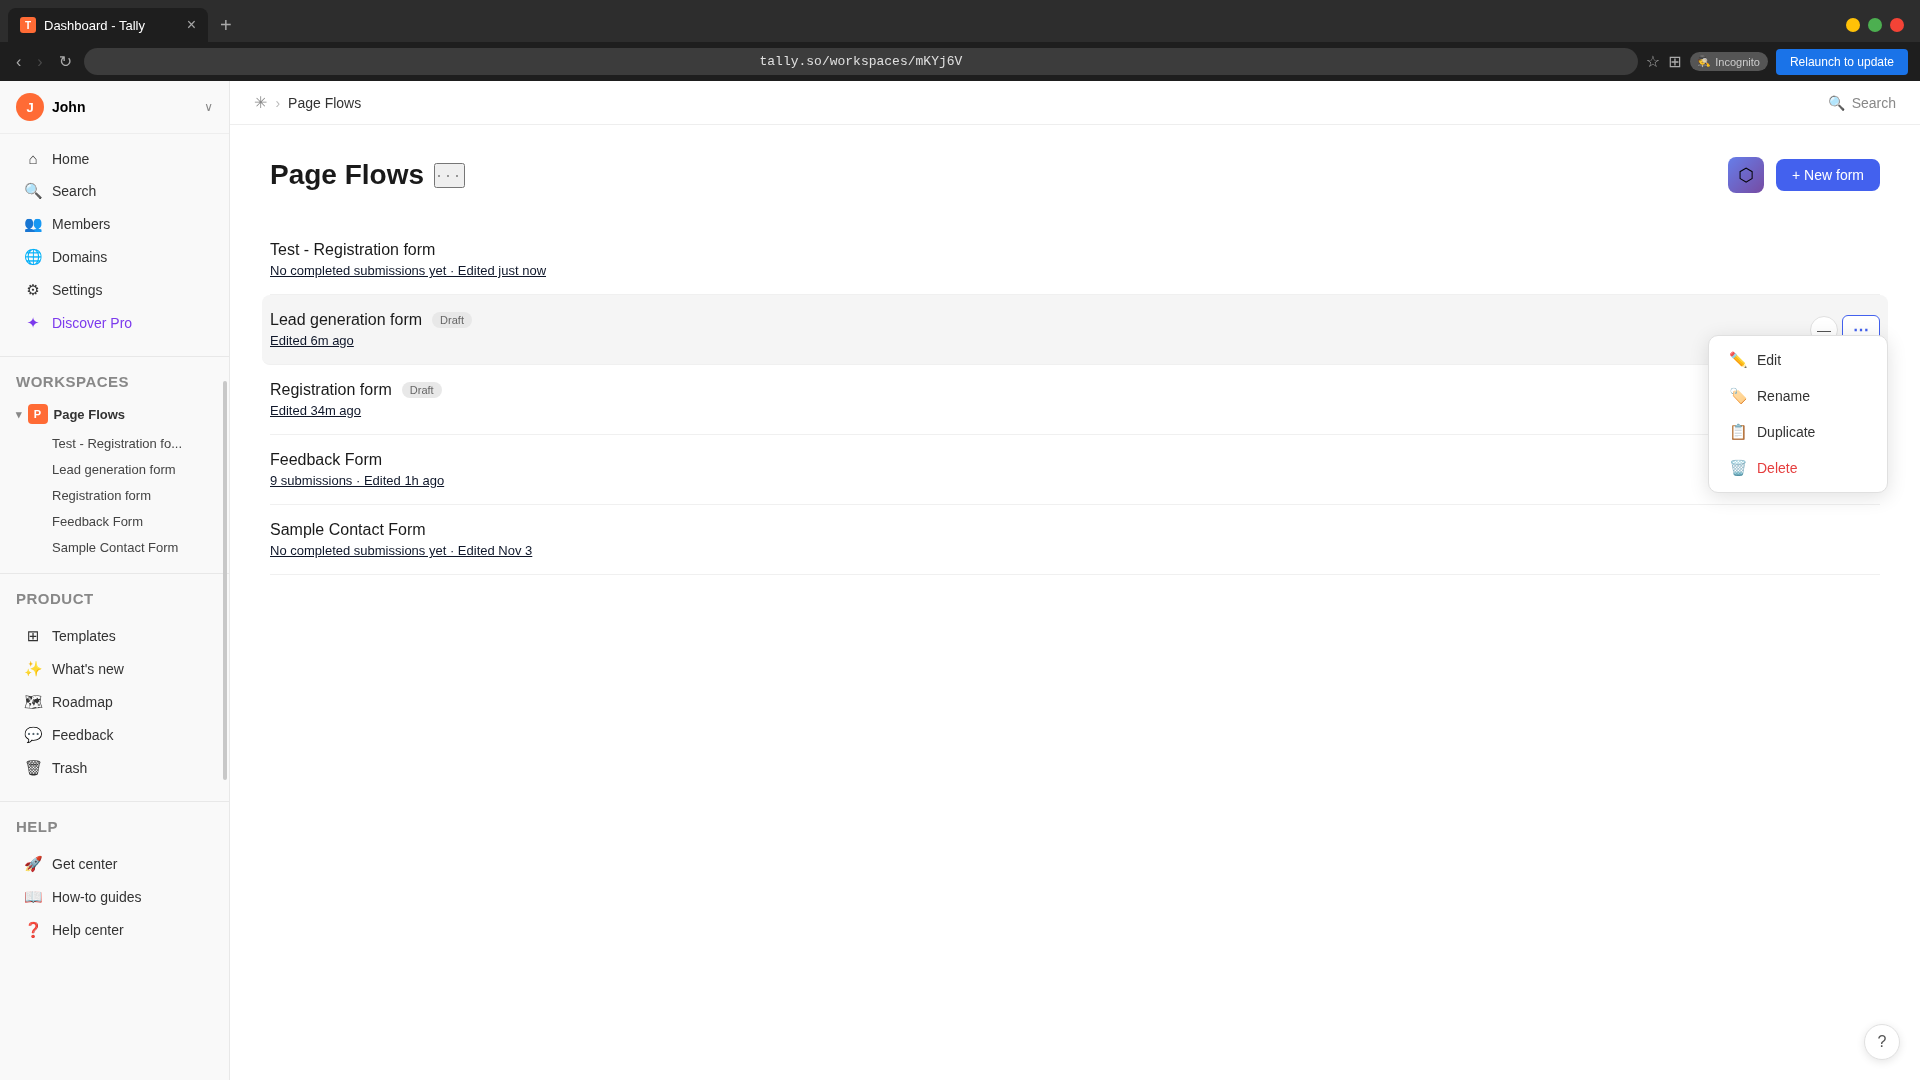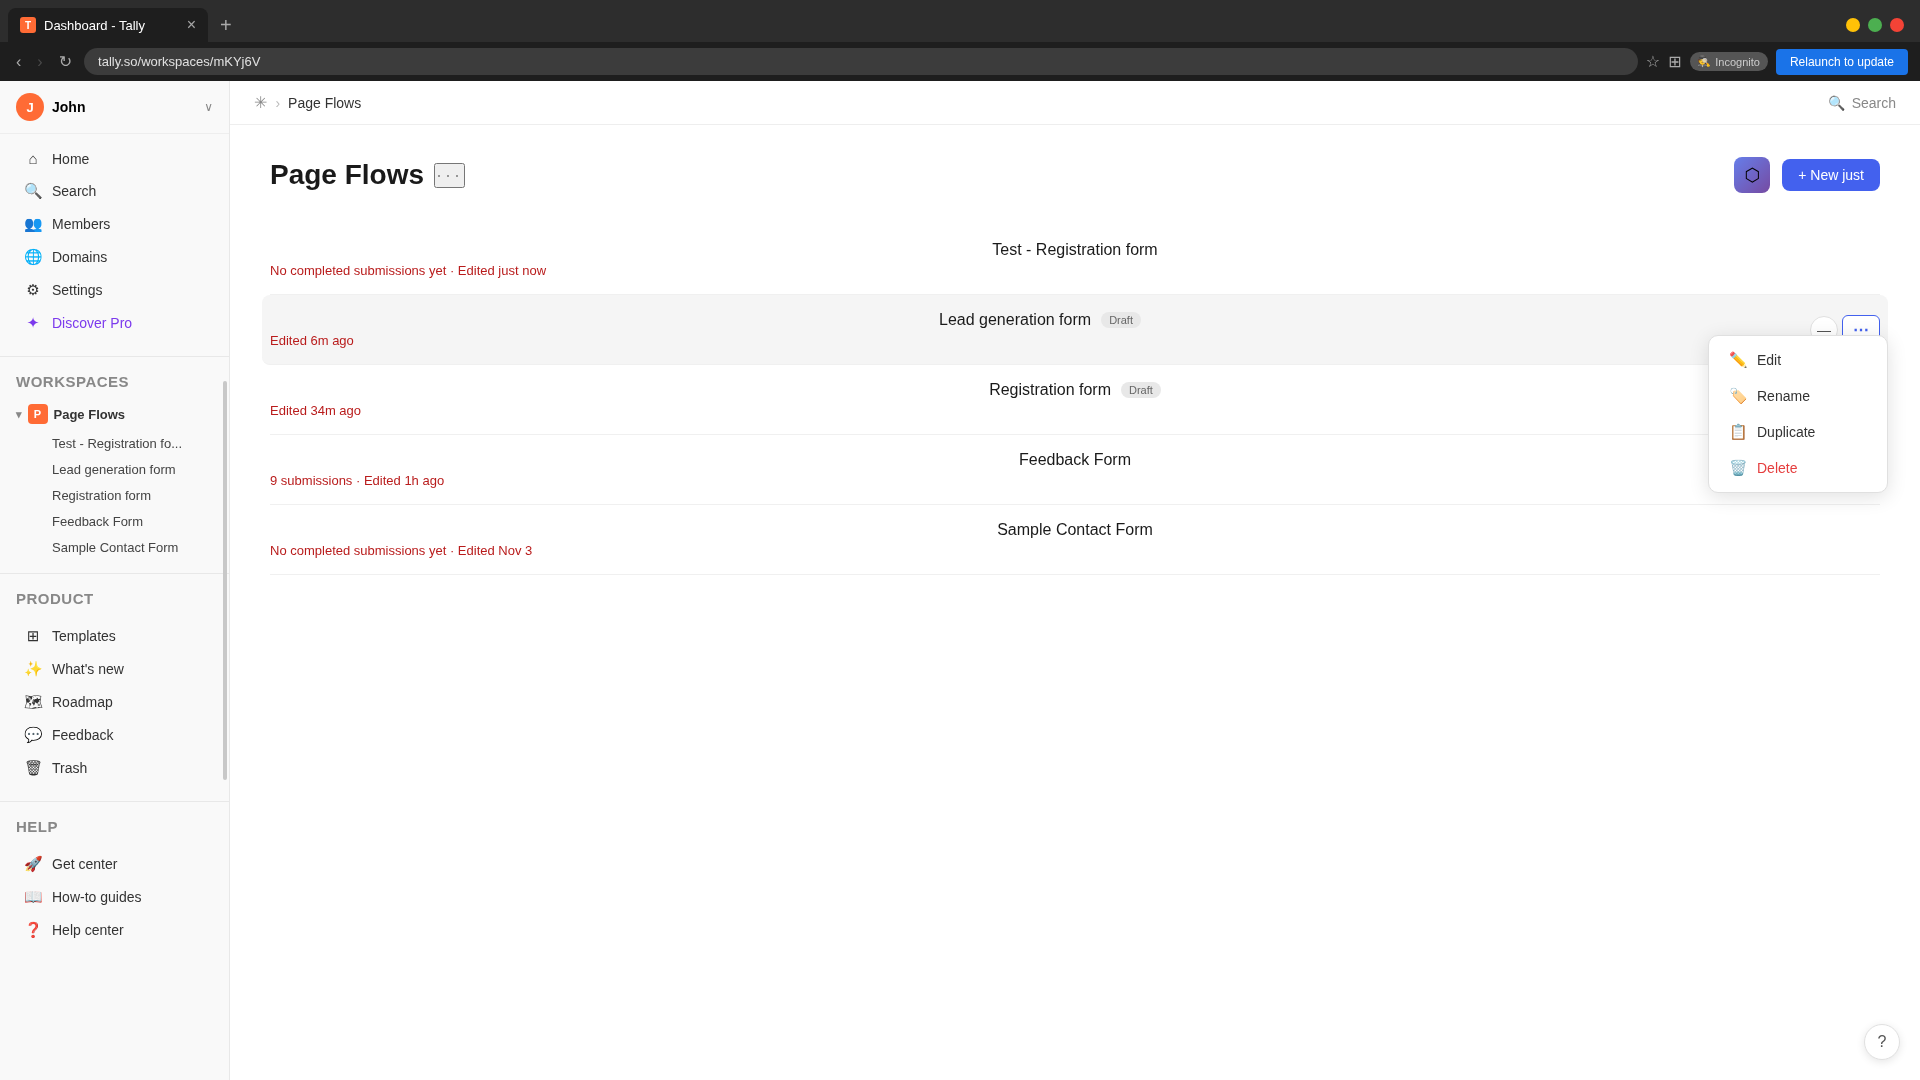--- a/index.html
+++ b/index.html
@@ -16,21 +16,21 @@
     .new-tab-btn { background: none; border: none; color: #aaa; font-size: 20px; cursor: pointer; padding: 4px 8px; }
     .window-controls { margin-left: auto; display: flex; gap: 8px; padding-right: 8px; align-items: center; }
     .win-btn { width: 14px; height: 14px; border-radius: 50%; border: none; cursor: pointer; }
     .win-btn.minimize { background: #ffc107; }
     .win-btn.maximize { background: #4caf50; }
     .win-btn.close { background: #f44336; }
 
     .address-bar { background: #1e1e1e; display: flex; align-items: center; padding: 6px 12px; gap: 8px; }
     .nav-btn { background: none; border: none; color: #aaa; font-size: 16px; cursor: pointer; padding: 4px; }
     .nav-btn:disabled { opacity: 0.3; }
-    .url-bar { flex: 1; background: #3c3c3c; border: none; border-radius: 20px; padding: 6px 14px; color: #e0e0e0; font-size: 13px; outline: none; text-align: left; }
+    .url-bar { flex: 1; background: #3c3c3c; border: none; border-radius: 20px; padding: 6px 14px; color: #e0e0e0; font-size: 13px; outline: none; text-align: center; font-family: Liberation Mono, monospace; }
     .addr-actions { display: flex; gap: 8px; align-items: center; }
     .addr-icon { color: #aaa; cursor: pointer; font-size: 16px; }
     .incognito-badge { background: #555; color: #ccc; font-size: 11px; padding: 3px 8px; border-radius: 12px; display: flex; align-items: center; gap: 4px; }
     .relaunch-btn { background: #1a73e8; color: white; border: none; border-radius: 4px; padding: 6px 14px; font-size: 12px; cursor: pointer; white-space: nowrap; }
 
     
     .app { display: flex; flex: 1; overflow: hidden; background: #fff; }
 
     
     .sidebar { width: 230px; background: #f9f9f9; border-right: 1px solid #e8e8e8; display: flex; flex-direction: column; overflow-y: auto; flex-shrink: 0; }
@@ -72,24 +72,24 @@
 
     .page-actions { display: flex; align-items: center; gap: 12px; }
     .stack-icon { width: 36px; height: 36px; border-radius: 8px; background: linear-gradient(135deg, #667eea 0%, #764ba2 100%); display: flex; align-items: center; justify-content: center; font-size: 18px; }
     .new-form-btn { background: #4361ee; color: white; border: none; border-radius: 8px; padding: 8px 16px; font-size: 14px; font-weight: 500; cursor: pointer; display: flex; align-items: center; gap: 6px; }
 
     
     .form-list { display: flex; flex-direction: column; gap: 0; }
     .form-item { padding: 16px 0; border-bottom: 1px solid #f0f0f0; display: flex; align-items: center; justify-content: space-between; cursor: pointer; position: relative; }
     .form-item.highlighted { background: #f5f5f5; margin: 0 -8px; padding: 16px 8px; border-radius: 8px; }
     .form-info { flex: 1; }
-    .form-name-row { display: flex; align-items: center; gap: 10px; margin-bottom: 4px; justify-content: center; }
+    .form-name-row { display: flex; align-items: center; gap: 10px; margin-bottom: 4px; }
     .form-name { font-size: 16px; font-weight: 500; color: #1a1a1a; }
     .draft-badge { background: #e8e8e8; color: #666; font-size: 11px; padding: 2px 8px; border-radius: 10px; font-weight: 500; }
-    .form-meta { font-size: 13px; color: #b91c1c; }
+    .form-meta { font-size: 13px; color: #0f172a; text-decoration: underline; }
     .form-actions { display: flex; align-items: center; gap: 4px; opacity: 0; }
     .form-item:hover .form-actions, .form-item.highlighted .form-actions { opacity: 1; }
     .form-action-btn { background: none; border: 1px solid #e0e0e0; border-radius: 6px; padding: 4px 8px; cursor: pointer; color: #555; font-size: 13px; background: white; }
     .form-more-btn { background: none; border: 1px solid #4361ee; border-radius: 6px; padding: 4px 10px; cursor: pointer; color: #4361ee; font-size: 16px; background: white; font-weight: bold; }
 
     
     .context-menu { position: absolute; background: white; border: 1px solid #e0e0e0; border-radius: 10px; box-shadow: 0 4px 20px rgba(0,0,0,0.12); z-index: 100; min-width: 180px; padding: 6px; }
     .context-menu-item { display: flex; align-items: center; gap: 10px; padding: 9px 14px; cursor: pointer; border-radius: 6px; color: #333; font-size: 14px; }
     .context-menu-item .menu-icon { width: 18px; text-align: center; font-size: 15px; color: #555; }
     .context-menu-item.delete { color: #e53e3e; }
@@ -272,21 +272,21 @@
     <div class="content-area">
       <div class="page-header">
         <div class="page-title-group">
           <h1 class="page-title">Page Flows</h1>
           <button class="page-menu-btn">···</button>
         </div>
         <div class="page-actions">
           <div class="stack-icon">
             <span>⬡</span>
           </div>
-          <button class="new-form-btn">+ New just</button>
+          <button class="new-form-btn">+ New form</button>
         </div>
       </div>
 
       <div class="form-list">
 
         <div class="form-item">
           <div class="form-info">
             <div class="form-name-row">
               <span class="form-name">Test - Registration form</span>
             </div>

